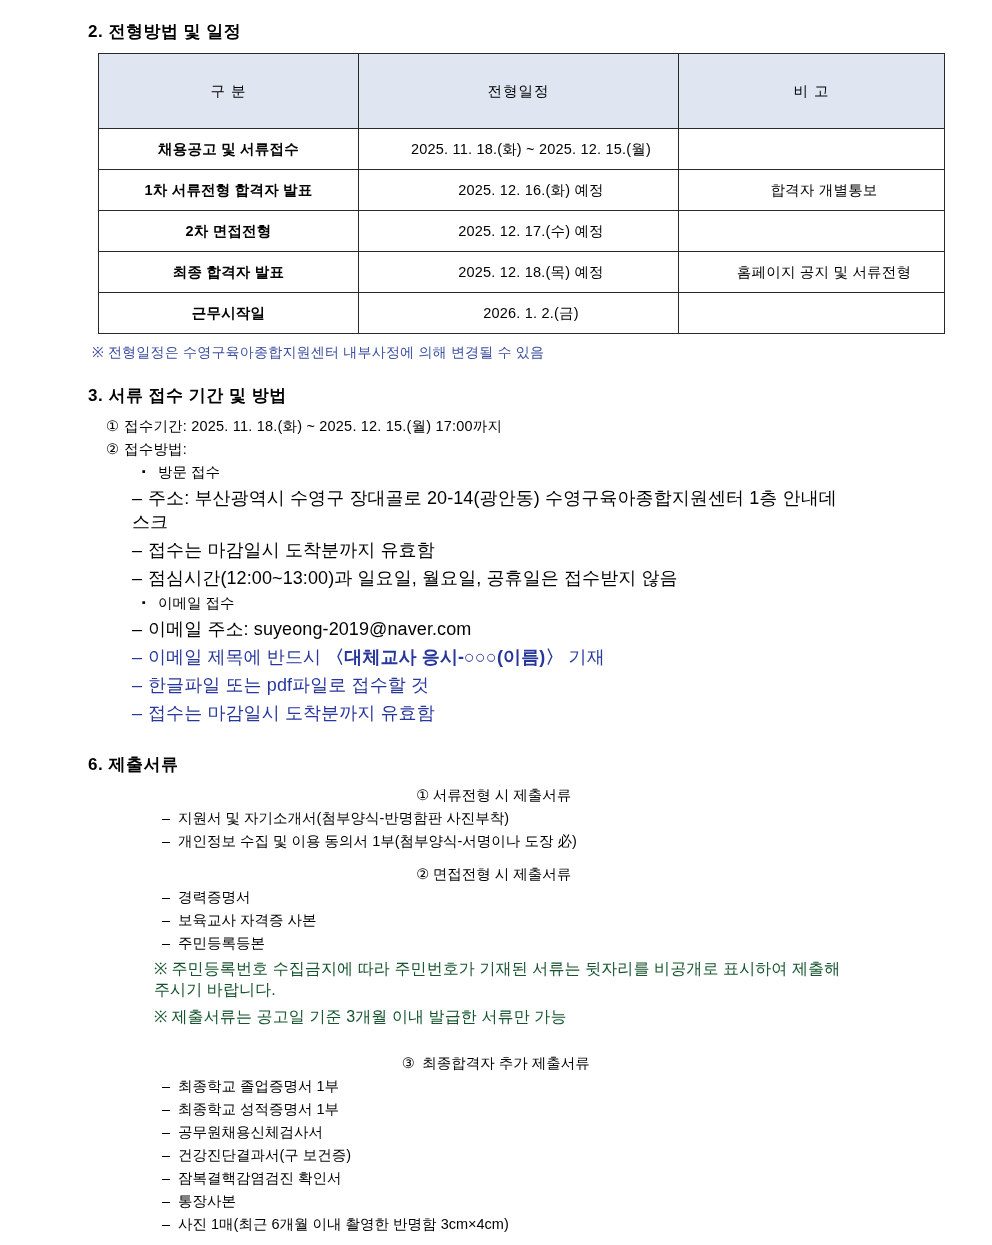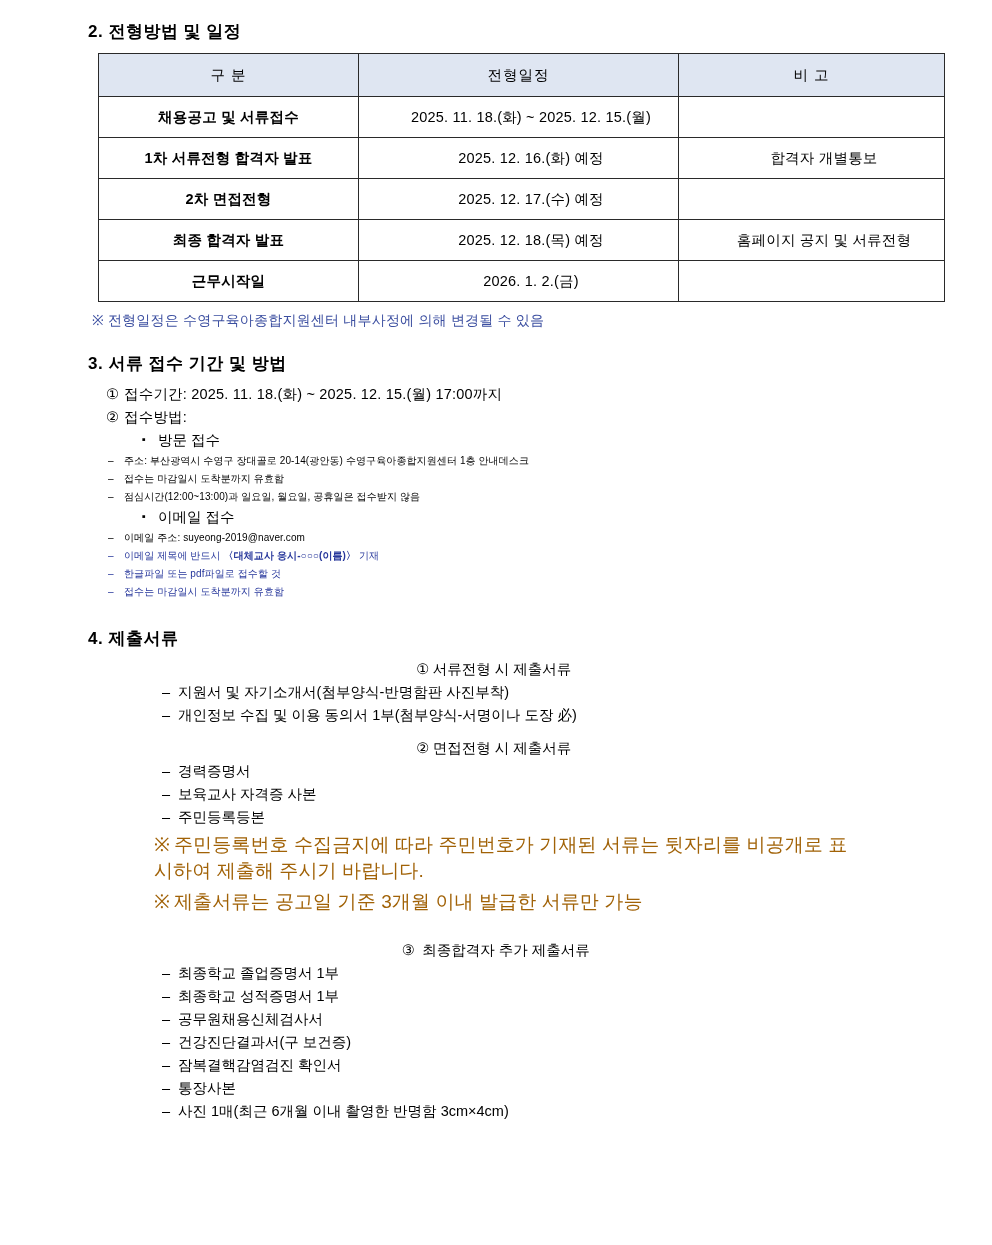--- a/index.html
+++ b/index.html
@@ -42,21 +42,21 @@
     font-size: 14.5px;
     padding: 7px 4px;
     text-align: center;
     vertical-align: middle;
     height: 26px;
   }
   table.schedule thead th {
     background: #dfe6f2;
     font-weight: normal;
     letter-spacing: 1px;
-    padding: 8px 4px;
+    padding: 24px 4px;
   }
   table.schedule tbody td.col-a {
     font-weight: bold;
     letter-spacing: 0.2px;
   }
   table.schedule tbody td.col-b,
   table.schedule tbody td.col-c {
     font-weight: normal;
     letter-spacing: 0.2px;
     padding-left: 29px;
@@ -92,22 +92,22 @@
     margin: 4px 0 0 106px;
     font-size: 14.5px;
   }
   .lvl2 .sq {
     display: inline-block;
     width: 16px;
     font-size: 11px;
     vertical-align: 2px;
   }
   .lvl3 {
-    margin: 4px 0 0 72px;
-    font-size: 10px;
+    margin: 4px 0 0 96px;
+    font-size: 18px;
     letter-spacing: 0.1px;
   }
   .lvl3 .dash {
     display: inline-block;
     width: 16px;
   }
   .lvl3.blue {
     color: #26369b;
   }
   .lvl3 .em {
@@ -116,22 +116,22 @@
   .item-dash {
     margin: 4px 0 0 126px;
     font-size: 14.5px;
   }
   .item-dash .dash {
     display: inline-block;
     width: 16px;
   }
   .note-inline {
     margin: 4px 0 0 118px;
-    font-size: 19px;
-    color: #a16207;
+    font-size: 16px;
+    color: #14532d;
     letter-spacing: 0.1px;
   }
   .note-inline .mark {
     margin-right: 4px;
   }
   .gap-s { height: 10px; }
   .gap-m { height: 16px; }
   .gap-l { height: 22px; }
   .sub-head {
     margin: 4px 0 0 96px;
@@ -233,21 +233,21 @@
     <span class="dash">–</span><span>이메일 제목에 반드시 </span><span class="em">〈대체교사 응시-○○○(이름)〉</span><span> 기재</span>
   </div>
   <div class="lvl3 blue">
     <span class="dash">–</span><span>한글파일 또는 pdf파일로 접수할 것</span>
   </div>
   <div class="lvl3 blue">
     <span class="dash">–</span><span>접수는 마감일시 도착분까지 유효함</span>
   </div>
 
   <div class="gap-m"></div>
-  <h2 class="section-title">4. 제출서류</h2>
+  <h2 class="section-title">6. 제출서류</h2>
 
   <div class="sub-head">
     <span class="num">①</span><span>서류전형 시 제출서류</span>
   </div>
   <div class="item-dash">
     <span class="dash">–</span><span>지원서 및 자기소개서(첨부양식-반명함판 사진부착)</span>
   </div>
   <div class="item-dash">
     <span class="dash">–</span><span>개인정보 수집 및 이용 동의서 1부(첨부양식-서명이나 도장 必)</span>
   </div>

